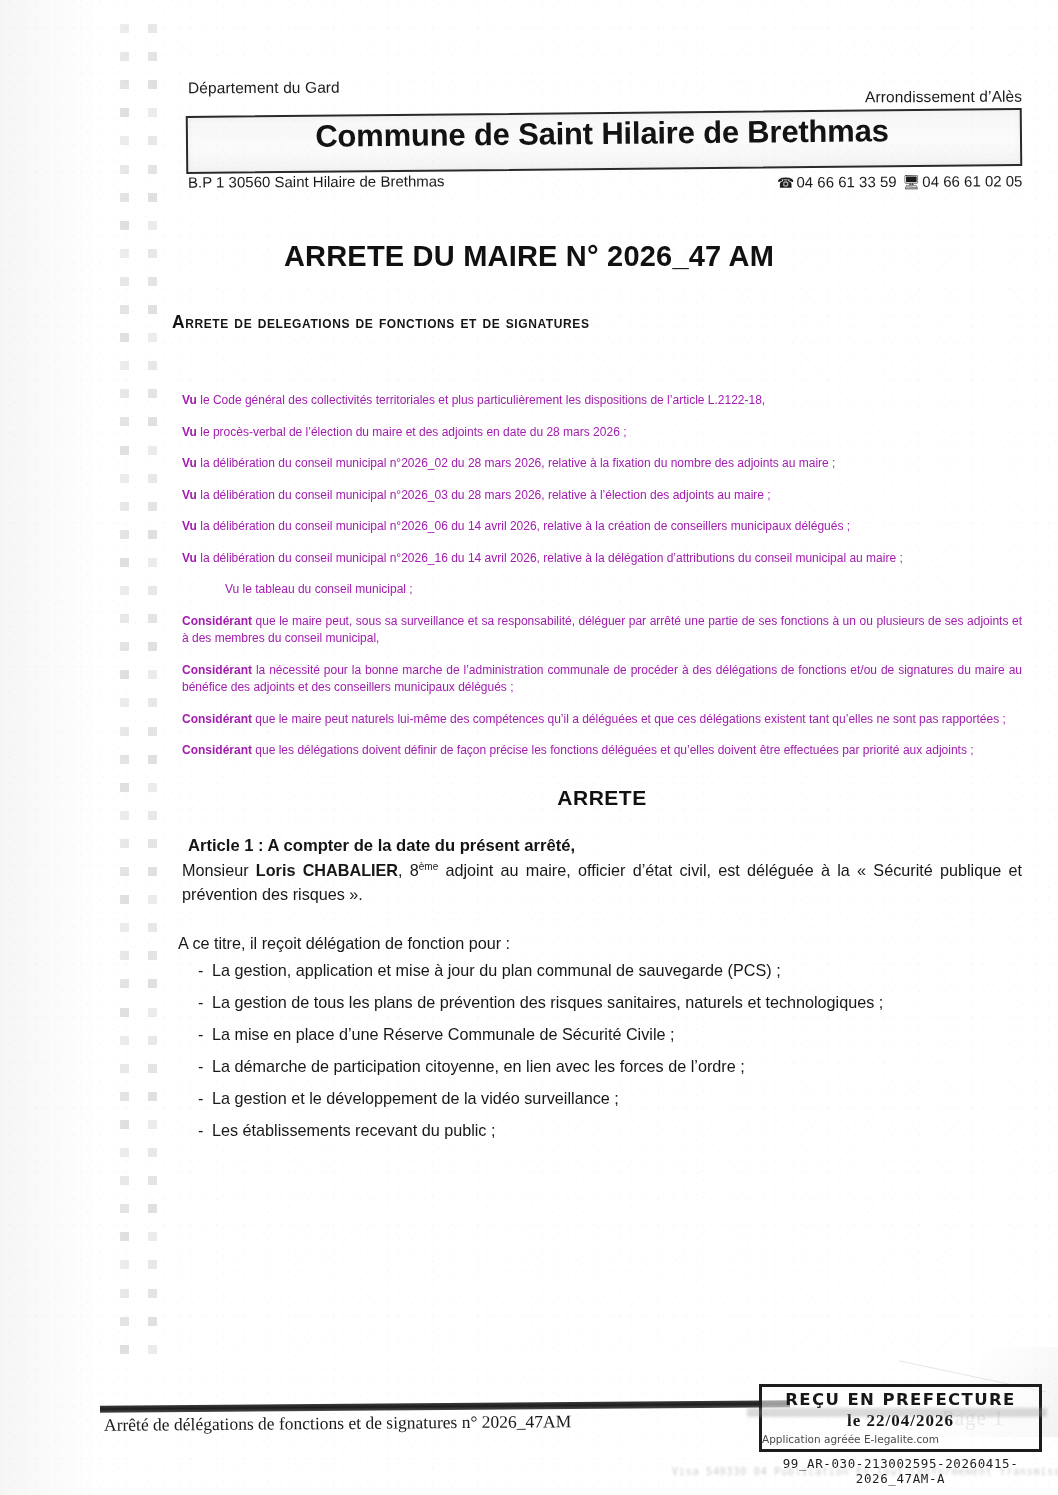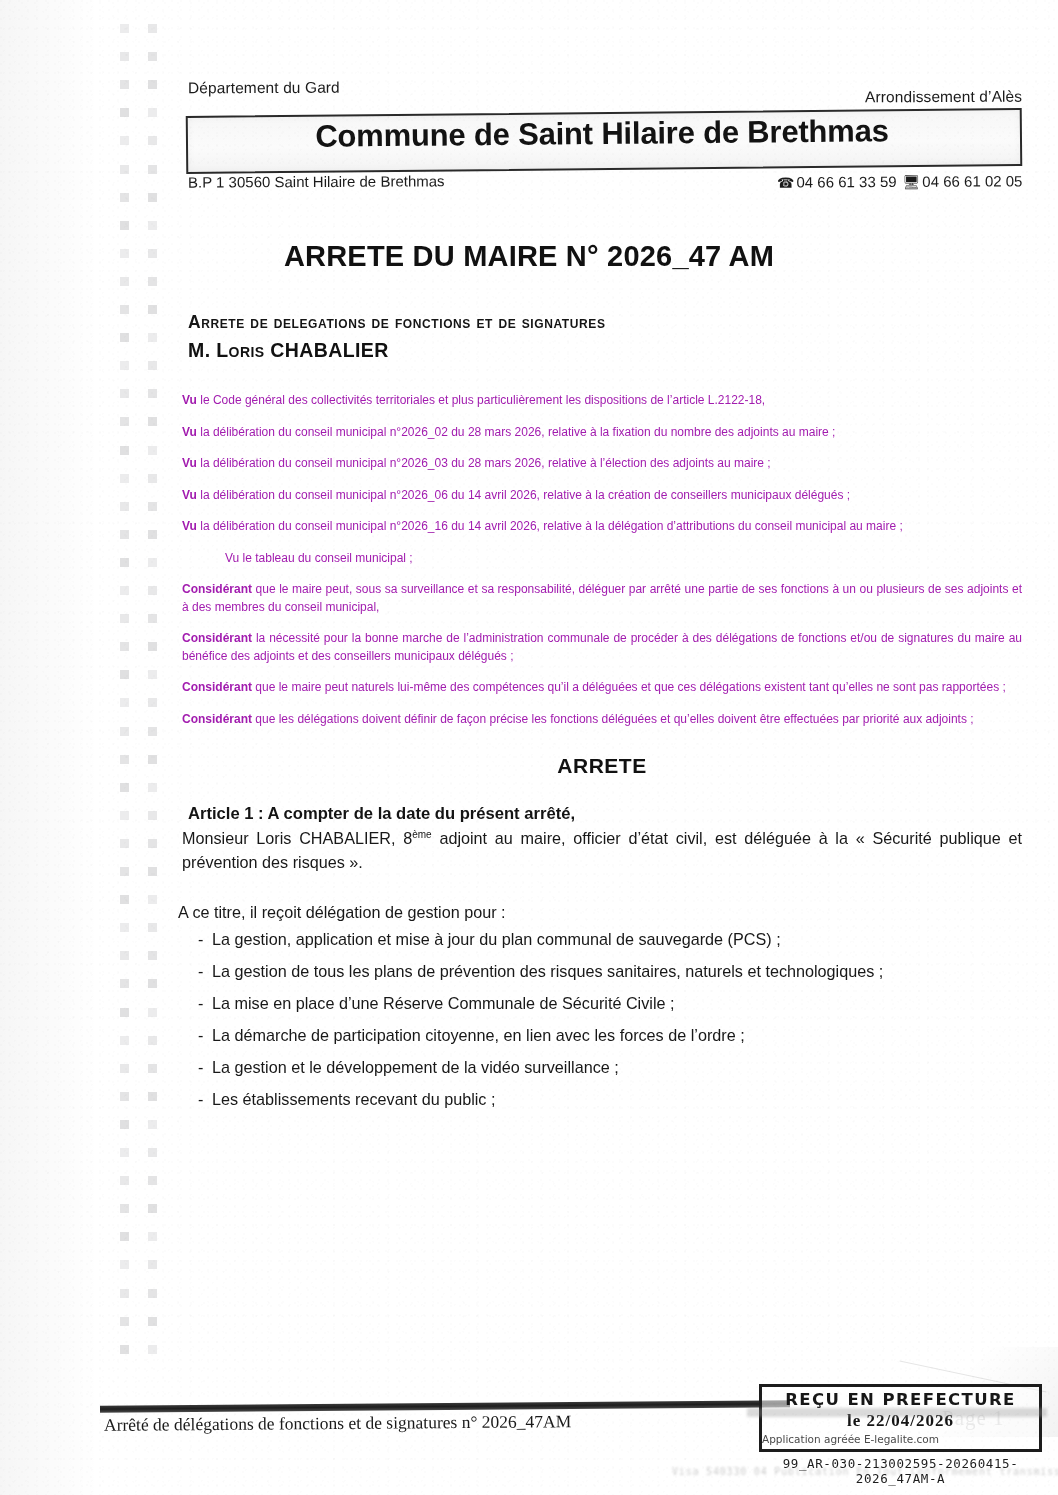--- a/index.html
+++ b/index.html
@@ -142,21 +142,21 @@
     width: 1058px;
     text-align: center;
     font-size: 29px;
     font-weight: bold;
     letter-spacing: 0.2px;
     color: #111;
     z-index: 10;
   }
   .subtitle-block {
     position: absolute;
-    left: 188px;
+    left: 172px;
     top: 312px;
     z-index: 10;
   }
   .subtitle-1 {
     font-size: 17.5px;
     font-weight: bold;
     font-variant: small-caps;
     letter-spacing: 0.6px;
     color: #151515;
     white-space: nowrap;
@@ -203,21 +203,21 @@
     color: #141414;
     margin-left: 6px;
     margin-bottom: 2px;
   }
   .article-body {
     font-size: 16.2px;
     line-height: 1.5;
     text-align: justify;
     color: #181818;
   }
-  .article-body b { font-weight: normal; }
+  .article-body b { font-weight: bold; }
   .article-body sup { font-size: 10px; vertical-align: super; }
 
   .a-ce-titre {
     margin-top: 28px;
     font-size: 16.2px;
     color: #181818;
     margin-left: -4px;
   }
   ul.deleg {
     list-style: none;
@@ -482,45 +482,45 @@
     <div class="commune-title">Commune de Saint Hilaire de Brethmas</div>
     <div class="bp">B.P 1 30560 Saint Hilaire de Brethmas</div>
     <div class="contact">
       <span class="glyph">☎</span><span>04 66 61 33 59</span><span class="sep"></span><span class="glyph">🖥</span><span>04 66 61 02 05</span>
     </div>
   </div>
 
   <div class="arrete-title">ARRETE DU MAIRE   N° 2026_47 AM</div>
   <div class="subtitle-block">
     <div class="subtitle-1">Arrete de delegations de fonctions et de signatures</div>
-    <div class="subtitle-2">M. Loris CHABALIER</div>
   </div>
 
   <div class="body">
     <div id="clause-list">
         <div class="clause"><span class="lead">Vu</span><span> le Code général des collectivités territoriales et plus particulièrement les dispositions de l’article L.2122-18,</span></div>
+        <div class="clause"><span class="lead">Vu</span><span> le procès-verbal de l’élection du maire et des adjoints en date du 28 mars 2026 ;</span></div>
         <div class="clause"><span class="lead">Vu</span><span> la délibération du conseil municipal n°2026_02 du 28 mars 2026, relative à la fixation du nombre des adjoints au maire ;</span></div>
         <div class="clause"><span class="lead">Vu</span><span> la délibération du conseil municipal n°2026_03 du 28 mars 2026, relative à l’élection des adjoints au maire ;</span></div>
         <div class="clause"><span class="lead">Vu</span><span> la délibération du conseil municipal n°2026_06 du 14 avril 2026, relative à la création de conseillers municipaux délégués ;</span></div>
         <div class="clause"><span class="lead">Vu</span><span> la délibération du conseil municipal n°2026_16 du 14 avril 2026, relative à la délégation d’attributions du conseil municipal au maire ;</span></div>
         <div class="clause nojust"><span>Vu le tableau du conseil municipal ;</span></div>
         <div class="clause"><span class="lead">Considérant</span><span> que le maire peut, sous sa surveillance et sa responsabilité, déléguer par arrêté une partie de ses fonctions à un ou plusieurs de ses adjoints et à des membres du conseil municipal,</span></div>
         <div class="clause"><span class="lead">Considérant</span><span> la nécessité pour la bonne marche de l’administration communale de procéder à des délégations de fonctions et/ou de signatures du maire au bénéfice des adjoints et des conseillers municipaux délégués ;</span></div>
         <div class="clause"><span class="lead">Considérant</span><span> que le maire peut naturels lui-même des compétences qu’il a déléguées et que ces délégations existent tant qu’elles ne sont pas rapportées ;</span></div>
         <div class="clause"><span class="lead">Considérant</span><span> que les délégations doivent définir de façon précise les fonctions déléguées et qu’elles doivent être effectuées par priorité aux adjoints ;</span></div>
       </div>
 
     <div class="arrete-word">ARRETE</div>
 
     <div class="article-head">Article 1 : A compter de la date du présent arrêté,</div>
     <div class="article-body">
       <span>Monsieur </span><b>Loris CHABALIER</b>, <span>8</span><sup>ème</sup><span> adjoint au maire, officier d’état civil, est déléguée à la « Sécurité publique et prévention des risques ».</span>
     </div>
 
-    <div class="a-ce-titre">A ce titre, il reçoit délégation de gestion pour :</div>
+    <div class="a-ce-titre">A ce titre, il reçoit délégation de fonction pour :</div>
     <ul class="deleg" id="deleg-list">
         <li>La gestion, application et mise à jour du plan communal de sauvegarde (PCS) ;</li>
         <li>La gestion de tous les plans de prévention des risques sanitaires, naturels et technologiques ;</li>
         <li>La mise en place d’une Réserve Communale de Sécurité Civile ;</li>
         <li>La démarche de participation citoyenne, en lien avec les forces de l’ordre ;</li>
         <li>La gestion et le développement de la vidéo surveillance ;</li>
         <li>Les établissements recevant du public ;</li>
       </ul>
   </div>
 

